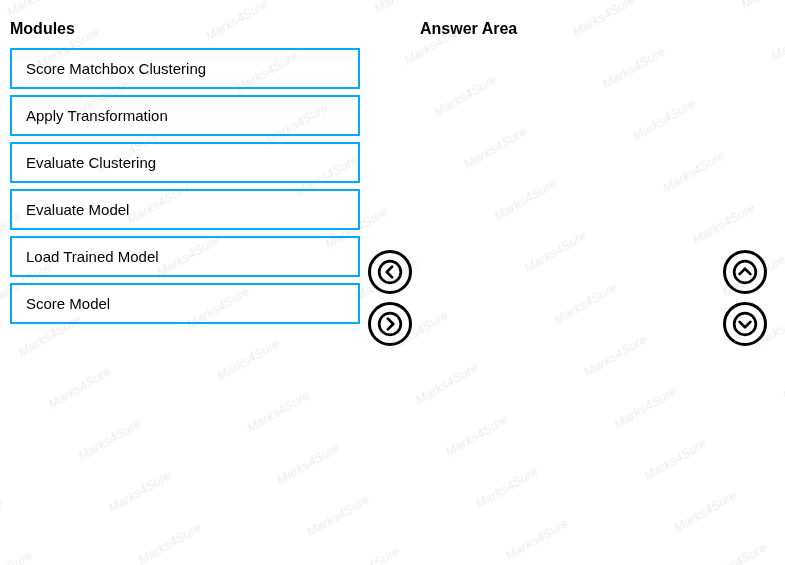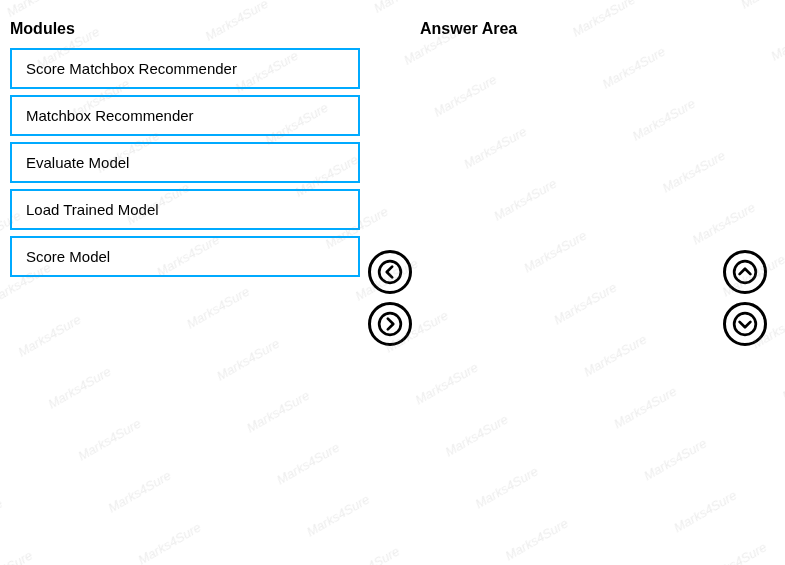--- a/index.html
+++ b/index.html
@@ -136,24 +136,27 @@
   </defs>
   <rect width="785" height="565" fill="url(#wm-pattern)"></rect>
 </svg>
 
 <div class="main-container">
 
   <div class="modules-panel">
     <div class="panel-title">Modules</div>
 
     <div class="module-item">
-      <span>Score Matchbox Recommender</span>
-    </div>
-    <div class="module-item">
-      <span>Matchbox Recommender</span>
+      <span>Score Matchbox Clustering</span>
+    </div>
+    <div class="module-item">
+      <span>Apply Transformation</span>
+    </div>
+    <div class="module-item">
+      <span>Evaluate Clustering</span>
     </div>
     <div class="module-item">
       <span>Evaluate Model</span>
     </div>
     <div class="module-item">
       <span>Load Trained Model</span>
     </div>
     <div class="module-item">
       <span>Score Model</span>
     </div>

